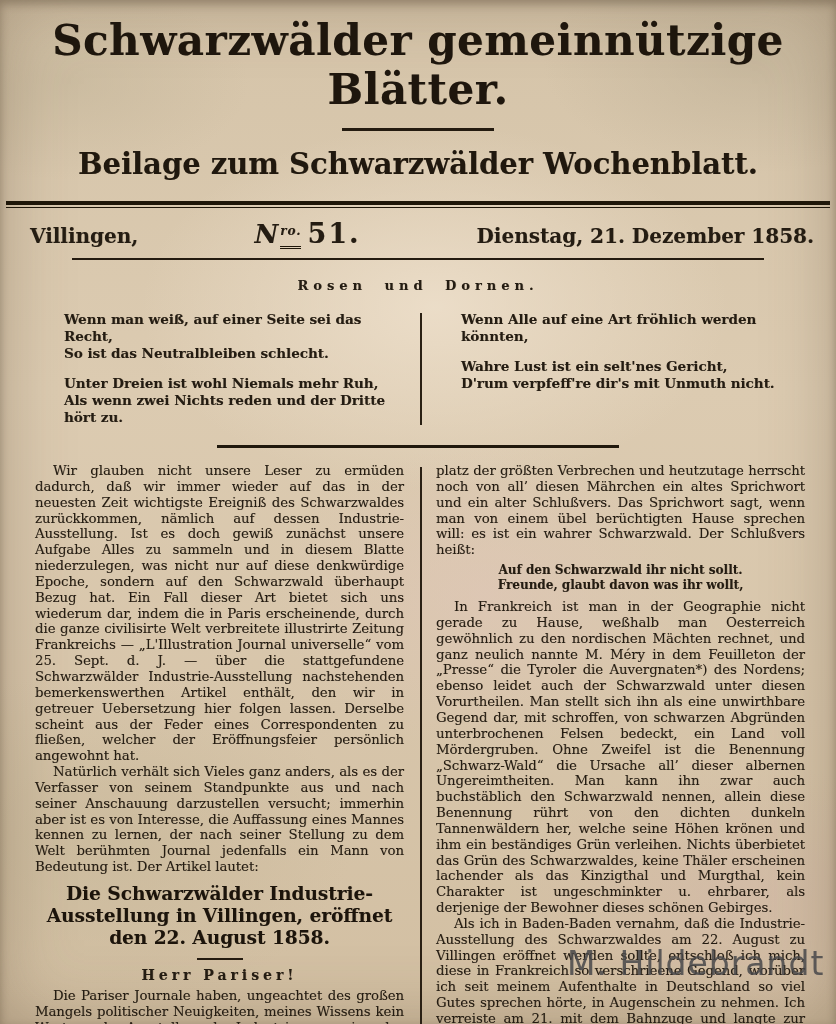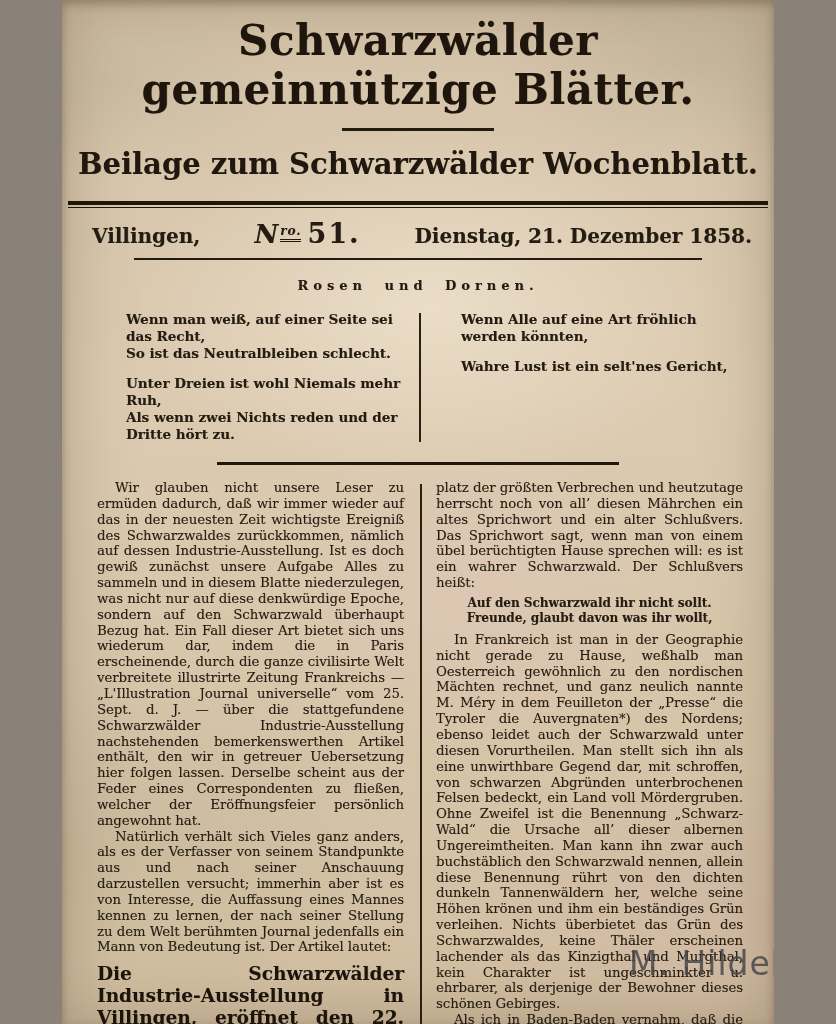--- a/index.html
+++ b/index.html
@@ -1,18 +1,18 @@
 <!DOCTYPE html>
 <html lang="de"><head>
 <meta charset="utf-8">
 <style>
   html,body{margin:0;padding:0;background:#8a8178;}
   .page{
     position:relative;
-    width:712px;height:1024px;
+    width:836px;height:1024px;
     margin:0 auto;
     overflow:hidden;
     color:#241c12;
     font-family:"DejaVu Serif","Liberation Serif",serif;
     background:
       radial-gradient(ellipse 420px 260px at 52% 30%, rgba(238,224,204,0.85), rgba(238,224,204,0) 70%),
       radial-gradient(ellipse 300px 220px at 58% 58%, rgba(226,198,188,0.45), rgba(226,198,188,0) 70%),
       radial-gradient(ellipse 360px 240px at 12% 82%, rgba(196,181,150,0.55), rgba(196,181,150,0) 70%),
       radial-gradient(ellipse 320px 200px at 88% 88%, rgba(208,180,165,0.5), rgba(208,180,165,0) 70%),
       radial-gradient(ellipse 300px 160px at 90% 6%, rgba(186,172,146,0.55), rgba(186,172,146,0) 70%),
@@ -51,21 +51,21 @@
 
   
   .dateline{
     display:flex;justify-content:space-between;align-items:baseline;
     margin:10px 22px 0 30px;
   }
   .dateline-place{font-size:20px;font-weight:bold;}
   .issue{font-size:26px;font-weight:bold;font-style:italic;letter-spacing:1px;}
   .issue .sup{
     font-size:12px;vertical-align:8px;font-style:italic;
-    border-bottom:3px double #1f1709;padding-bottom:1px;margin-left:1px;
+    border-bottom:3px double #1f1709;padding-bottom:8px;margin-left:1px;
   }
   .issue .num{font-style:normal;font-size:27px;letter-spacing:2px;margin-left:6px;}
   .dateline-date{font-size:20px;font-weight:bold;}
   .mid-rule{
     margin:9px 72px 0;height:0;
     border-top:2px solid #241b10;
   }
 
   
   .section-heading{
@@ -106,21 +106,21 @@
   .bcol{width:50%;text-align:justify;hyphens:auto;}
   .para{
     margin:0;
     font-size:13.2px;line-height:15.85px;
     text-indent:18px;
   }
   .para.noindent{text-indent:0;}
   .article-heading{
     margin:8px 0 2px;
     font-size:18.5px;line-height:22px;
-    font-weight:bold;text-indent:0;
+    font-weight:bold;text-align:center;text-indent:0;
     color:#1c140b;
   }
   .small-divider{width:46px;height:0;border-top:2px solid #241b10;margin:9px auto 7px;}
   .salutation{
     text-align:center;font-size:14px;font-weight:bold;
     letter-spacing:4px;margin:0 0 5px;text-indent:0;
   }
   .inner-verse{margin:5px 0 6px;text-align:center;text-indent:0;}
   .inner-verse .vline{display:block;font-size:12px;font-weight:bold;line-height:15px;}
 
@@ -163,20 +163,21 @@
         <span class="vline">Als wenn zwei Nichts reden und der Dritte hört zu.</span>
       </p>
     </div>
     <div class="epigram-divider"></div>
     <div class="epi-col right">
       <p class="stanza ink">
         <span class="vline">Wenn Alle auf eine Art fröhlich werden könnten,</span>
       </p>
       <p class="stanza ink">
         <span class="vline">Wahre Lust ist ein selt'nes Gericht,</span>
+        <span class="vline">D'rum verpfeff're dir's mit Unmuth nicht.</span>
       </p>
     </div>
   </div>
 
   <div class="verses-rule"></div>
 
   <div class="body-columns">
     <div class="bcol">
       <p class="para ink">Wir glauben nicht unsere Leser zu ermüden dadurch, daß wir immer wieder auf das in der neuesten Zeit wichtigste Ereigniß des Schwarzwaldes zurückkommen, nämlich auf dessen Industrie-Ausstellung. Ist es doch gewiß zunächst unsere Aufgabe Alles zu sammeln und in diesem Blatte niederzulegen, was nicht nur auf diese denkwürdige Epoche, sondern auf den Schwarzwald überhaupt Bezug hat. Ein Fall dieser Art bietet sich uns wiederum dar, indem die in Paris erscheinende, durch die ganze civilisirte Welt verbreitete illustrirte Zeitung Frankreichs — „L'Illustration Journal universelle“ vom 25. Sept. d. J. — über die stattgefundene Schwarzwälder Industrie-Ausstellung nachstehenden bemerkenswerthen Artikel enthält, den wir in getreuer Uebersetzung hier folgen lassen. Derselbe scheint aus der Feder eines Correspondenten zu fließen, welcher der Eröffnungsfeier persönlich angewohnt hat.</p>
       <p class="para ink">Natürlich verhält sich Vieles ganz anders, als es der Verfasser von seinem Standpunkte aus und nach seiner Anschauung darzustellen versucht; immerhin aber ist es von Interesse, die Auffassung eines Mannes kennen zu lernen, der nach seiner Stellung zu dem Welt berühmten Journal jedenfalls ein Mann von Bedeutung ist. Der Artikel lautet:</p>

